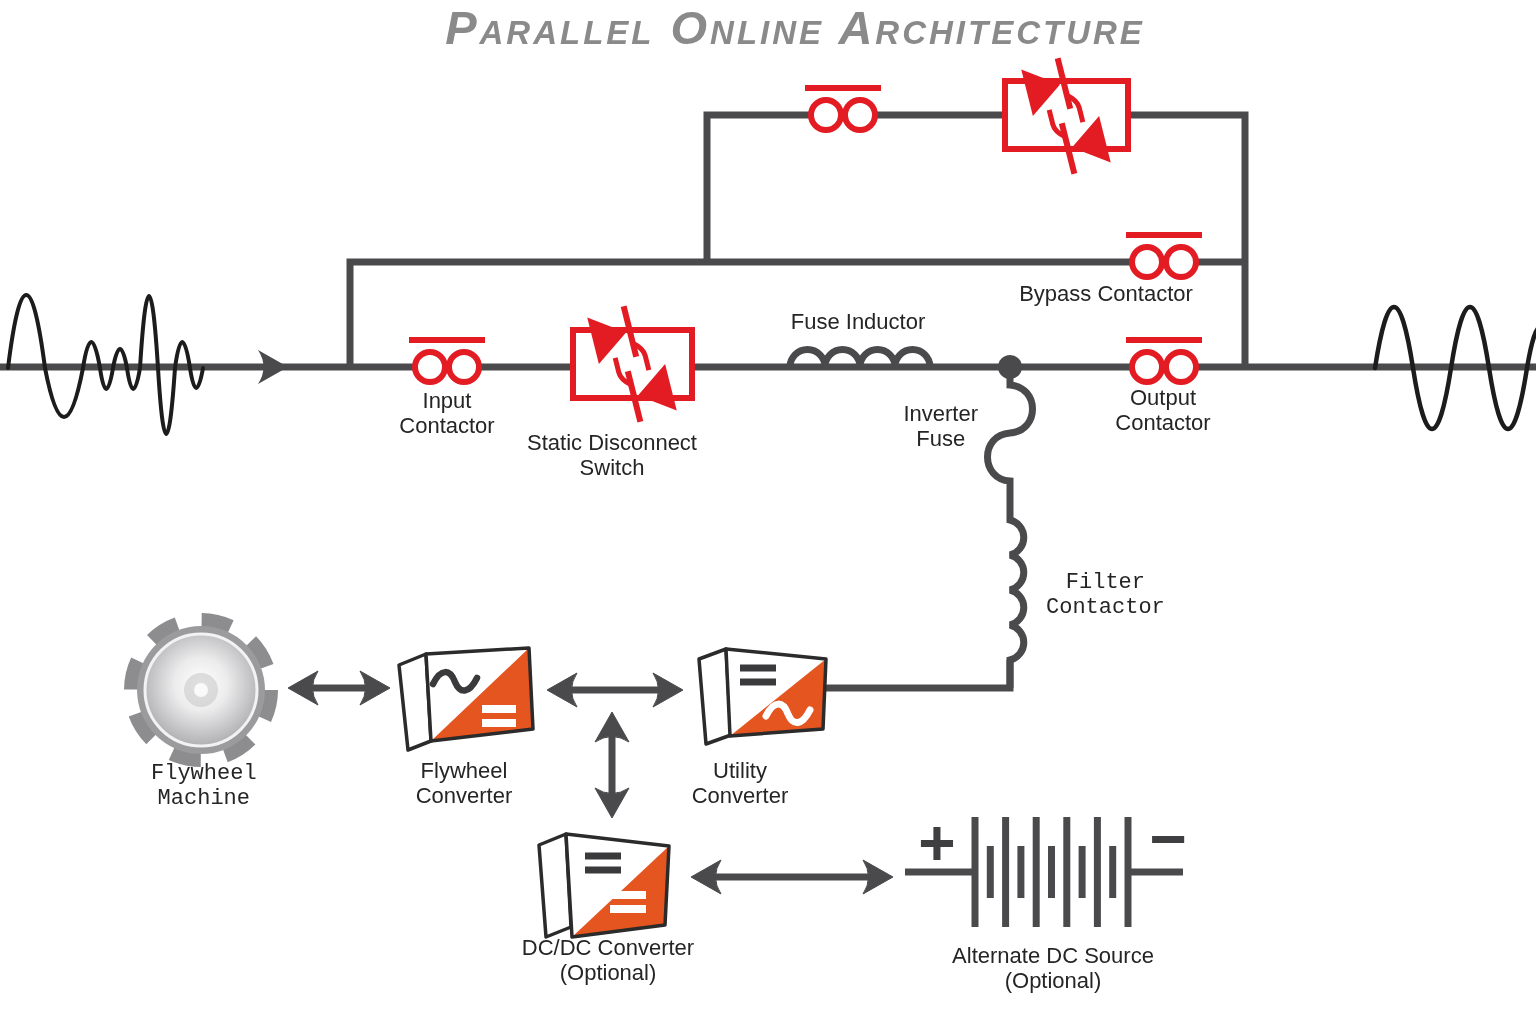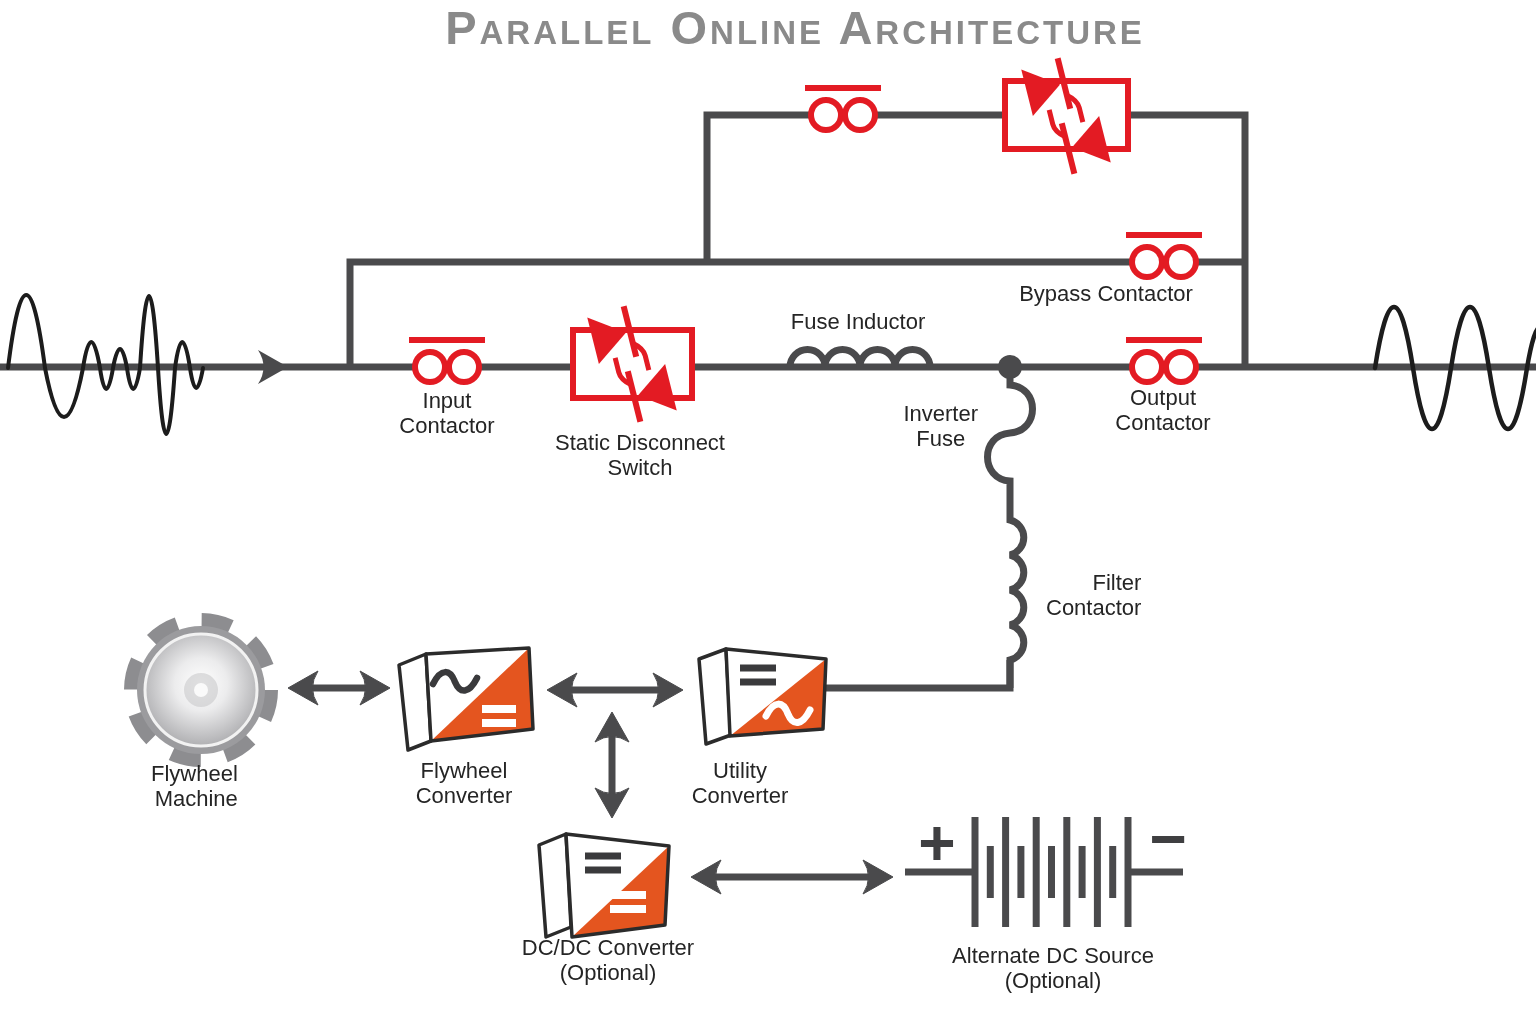--- a/index.html
+++ b/index.html
@@ -1,25 +1,25 @@
 <!DOCTYPE html>
 <html><head>
 <meta charset="utf-8">
 <style>
   html,body{margin:0;padding:0;background:#fff;}
   #stage{position:relative;width:1536px;height:1024px;background:#ffffff;overflow:hidden;
          font-family:"Liberation Sans",sans-serif;}
   #circuit{position:absolute;left:0;top:0;}
   .lbl{position:absolute;font-size:22px;line-height:1.12;color:#252525;text-align:center;
        transform:translateX(-50%);white-space:nowrap;}
-  .lbl.left{transform:none;text-align:right;}
+  .lbl.left{transform:none;text-align:center;font-family:Liberation Mono, monospace;}
   .lbl.right{transform:translateX(-100%);}
   #title{position:absolute;left:795px;top:0px;transform:translateX(-50%);
          font-size:47px;font-weight:700;letter-spacing:3px;color:#8a8a8a;
-         font-variant:small-caps;white-space:nowrap;}
+         font-variant:small-caps;white-space:nowrap;font-style:italic;}
   .battsign{position:absolute;font-size:64px;font-weight:700;color:#3f3f41;transform:translateX(-50%);}
 </style>
 </head>
 <body>
 
 <div id="stage">
 
 <svg id="circuit" width="1536" height="1024" viewBox="0 0 1536 1024">
   <defs>
     <radialGradient id="fwg" cx="0.5" cy="0.45" r="0.62">
@@ -155,21 +155,21 @@
   </g>
 </svg>
 
 <div id="title">Parallel Online Architecture</div>
 
 <div class="lbl" style="left:447px;top:389px">
   <div>Input</div>
   <div>Contactor</div>
 </div>
 
-<div class="lbl" style="left:640px;top:431px">
+<div class="lbl" style="left:612px;top:431px">
   <div>Static Disconnect</div>
   <div>Switch</div>
 </div>
 
 <div class="lbl" style="left:858px;top:310px">Fuse Inductor</div>
 
 <div class="lbl right" style="left:978px;top:402px">
   <div>Inverter</div>
   <div>Fuse</div>
 </div>

